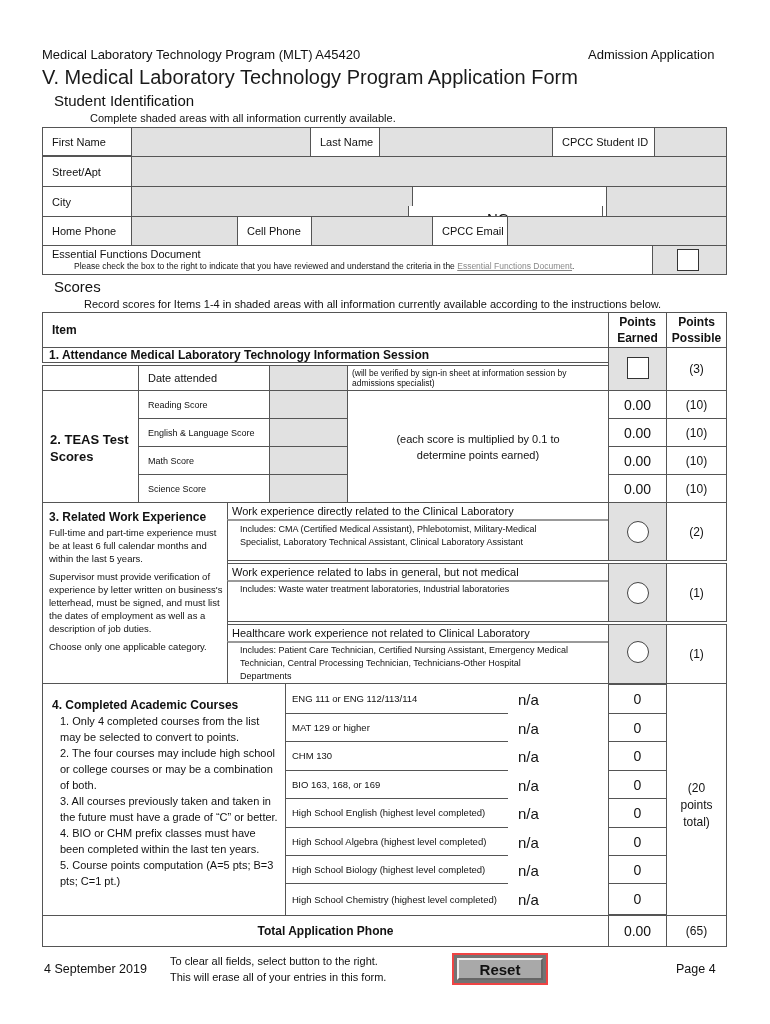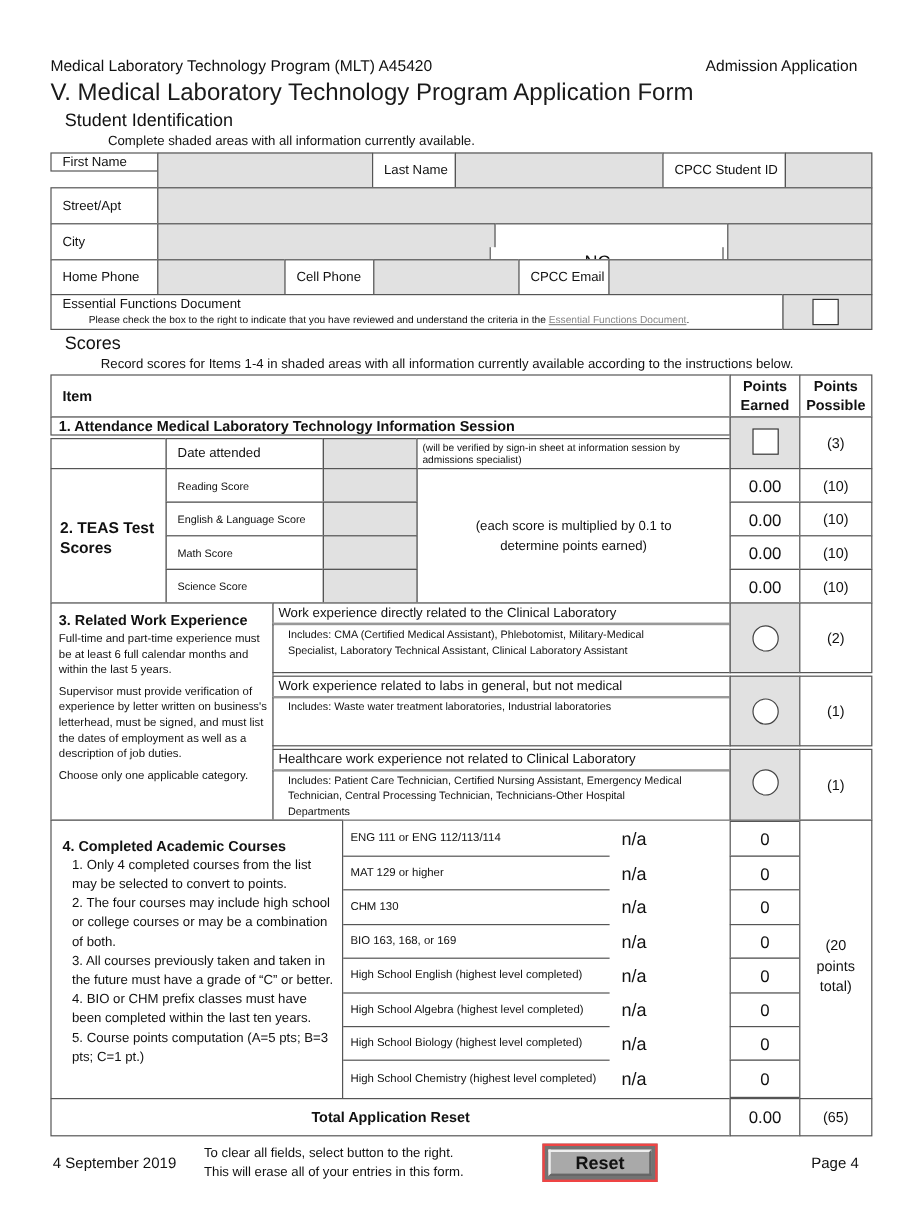--- a/index.html
+++ b/index.html
@@ -33,21 +33,21 @@
 <body>
 
 <div class="abs hdr-left">Medical Laboratory Technology Program (MLT) A45420</div>
 <div class="abs hdr-right">Admission Application</div>
 <div class="abs title">V. Medical Laboratory Technology Program Application Form</div>
 <div class="abs section">Student Identification</div>
 <div class="abs instr">Complete shaded areas with all information currently available.</div>
 
 <div>
 
-  <div class="cell" style="left:42px;top:127px;width:90px;height:16px;">First Name</div>
+  <div class="cell" style="left:42px;top:127px;width:90px;height:29px;">First Name</div>
   <div class="cell shaded" style="left:131px;top:127px;width:180px;height:30px;"></div>
   <div class="cell" style="left:310px;top:127px;width:70px;height:30px;">Last Name</div>
   <div class="cell shaded" style="left:379px;top:127px;width:174px;height:30px;"></div>
   <div class="cell" style="left:552px;top:127px;width:103px;height:30px;">CPCC Student ID</div>
   <div class="cell shaded" style="left:654px;top:127px;width:73px;height:30px;"></div>
 
   <div class="cell" style="left:42px;top:156px;width:90px;height:31px;">Street/Apt</div>
   <div class="cell shaded" style="left:131px;top:156px;width:596px;height:31px;"></div>
 
   <div class="cell" style="left:42px;top:186px;width:90px;height:31px;">City</div>
@@ -217,21 +217,21 @@
         <div class="cell center" style="left: 608px; top: 883px; width: 59px; height: 32px; font-size: 14px;">0</div>
       </div>
     </div>
 
   <div class="cell center" style="left:666px;top:683px;width:61px;height:233px;font-size:12px;flex-direction:column;line-height:17px;padding-top:12px;">
     <span>(20</span>
     <span>points</span>
     <span>total)</span>
   </div>
 
-  <div class="cell bold center" style="left:42px;top:915px;width:567px;height:32px;font-size:12px;">Total Application Reset</div>
+  <div class="cell bold center" style="left:42px;top:915px;width:567px;height:32px;font-size:12px;">Total Application Phone</div>
   <div class="cell center" style="left:608px;top:915px;width:59px;height:32px;font-size:14px;">0.00</div>
   <div class="cell center" style="left:666px;top:915px;width:61px;height:32px;font-size:12px;">(65)</div>
 </div>
 
 <div class="abs" style="left:44px;top:962px;font-size:12.5px;">4 September 2019</div>
 <div class="abs" style="left:170px;top:953px;font-size:11px;line-height:16px;">
   <div>To clear all fields, select button to the right.</div>
   <div>This will erase all of your entries in this form.</div>
 </div>
 <div class="reset-btn">

